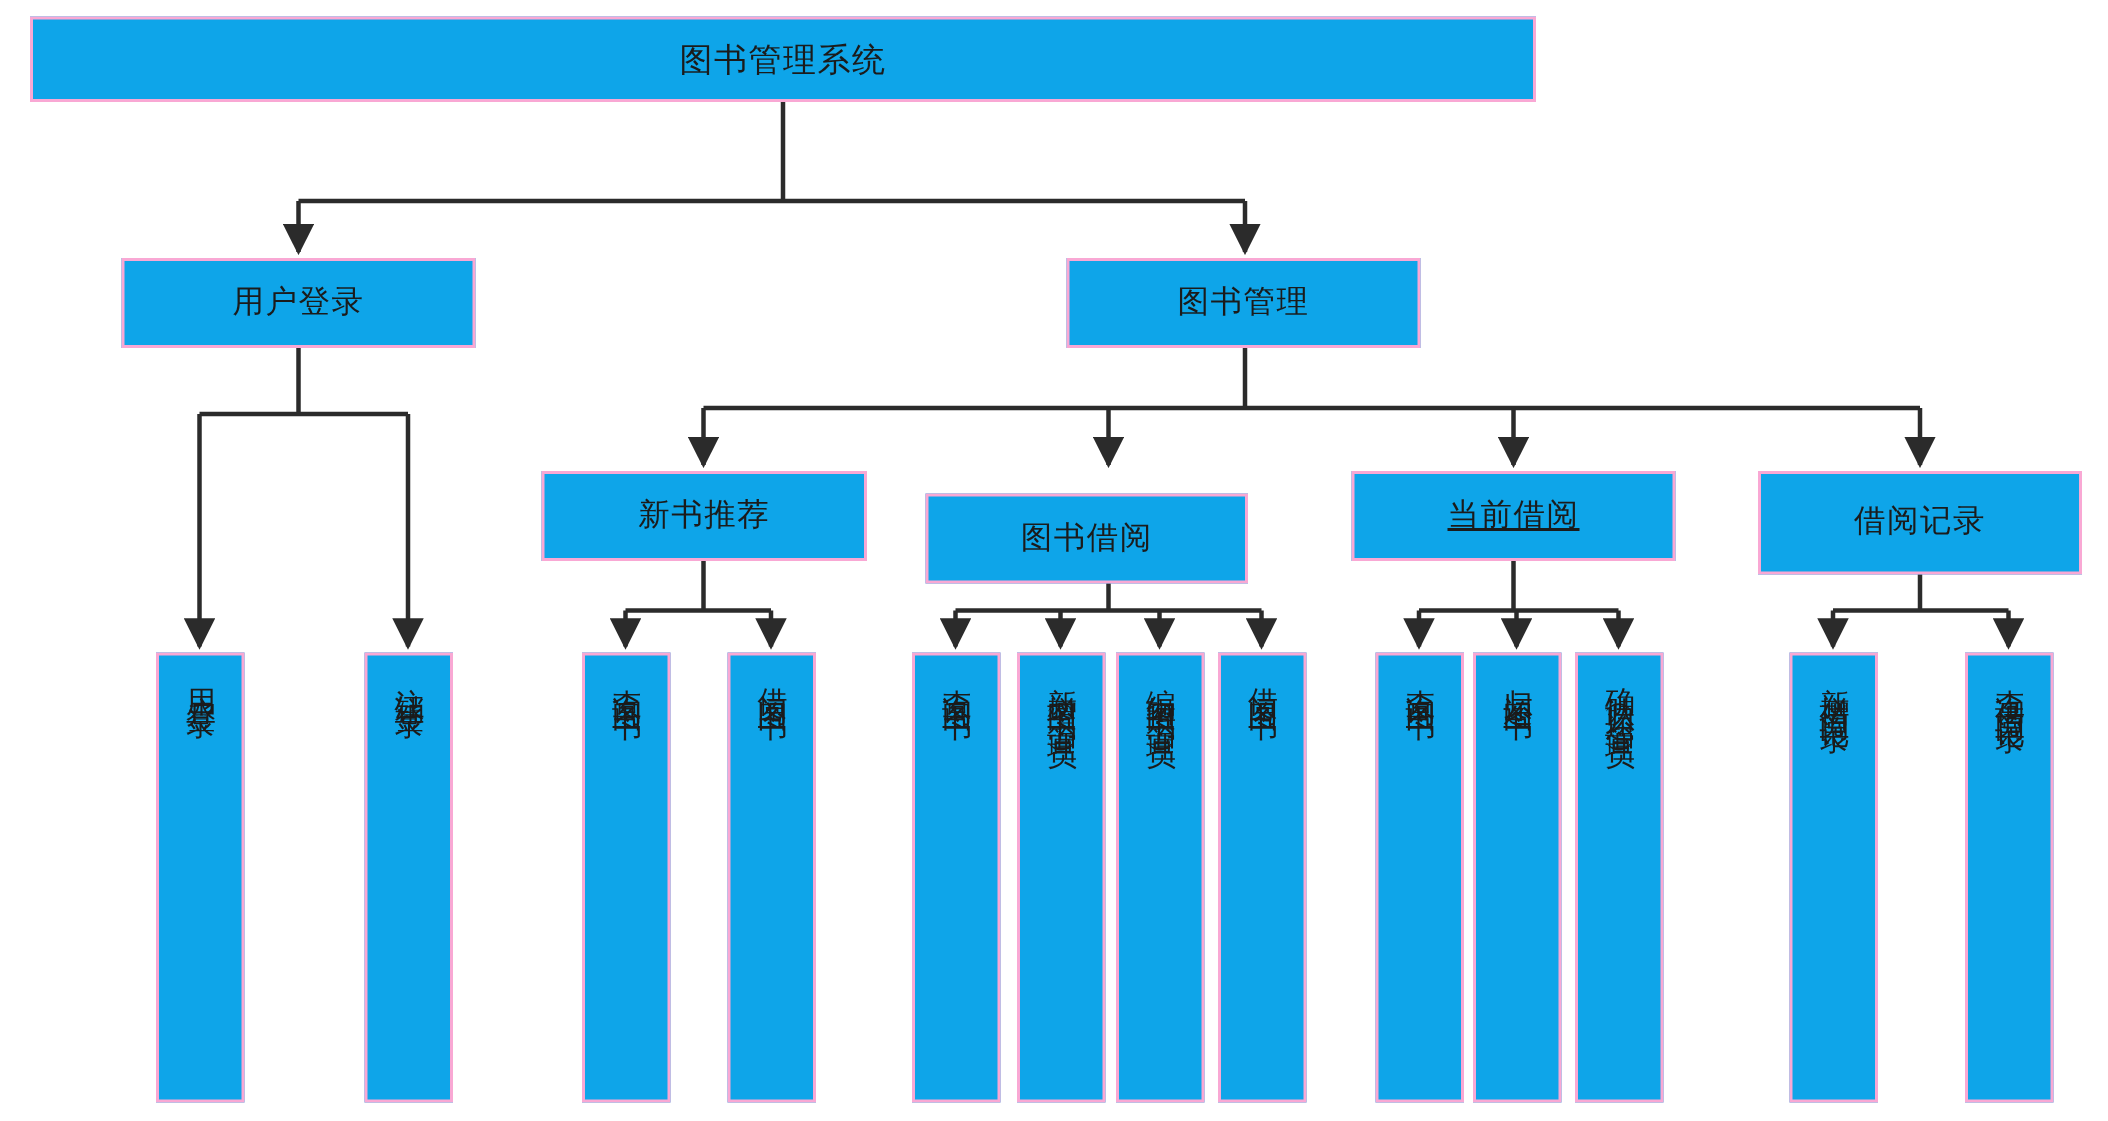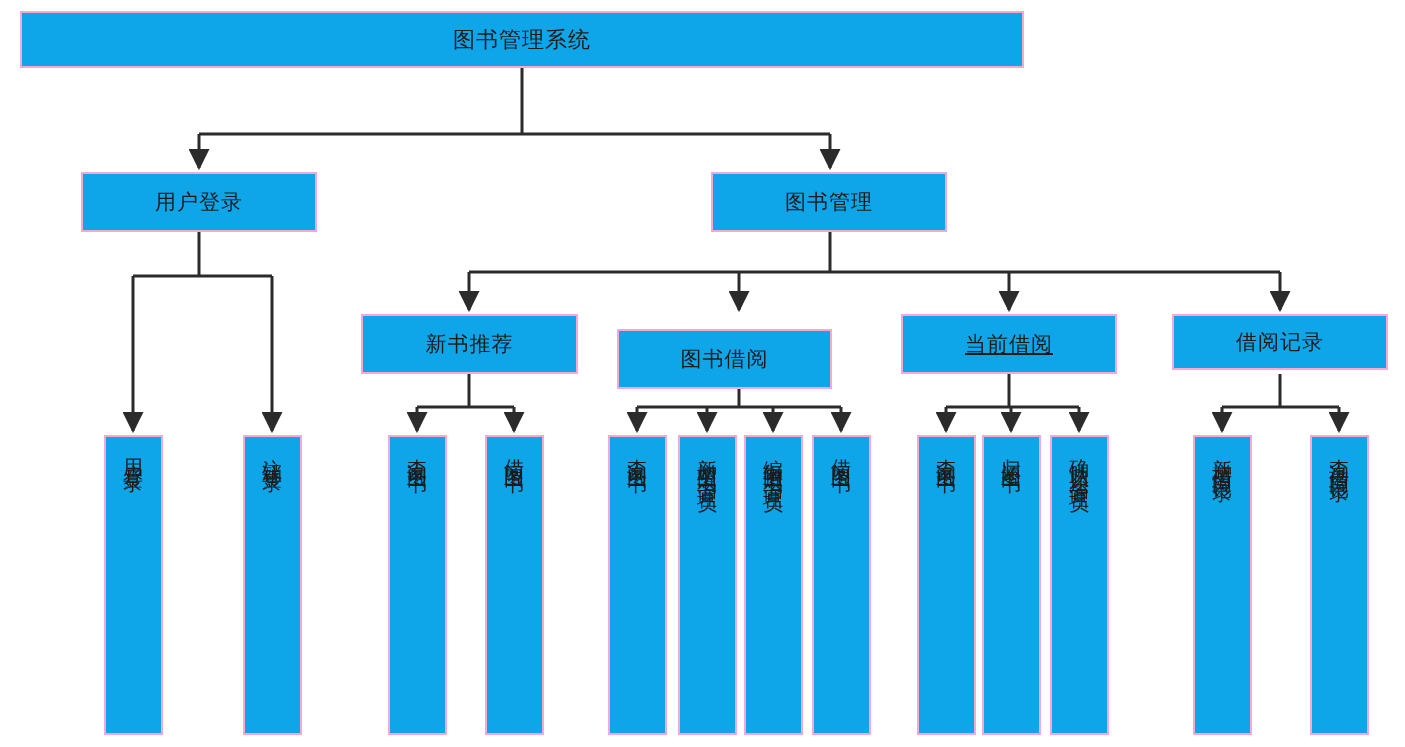--- a/index.html
+++ b/index.html
@@ -122,21 +122,21 @@
 
   <div class="node" style="left:361px;top:314px;width:217px;height:60px;">
     <span class="lbl">新书推荐</span>
   </div>
   <div class="node" style="left:617px;top:314px;width:215px;height:60px;margin-top:15px;">
     <span class="lbl">图书借阅</span>
   </div>
   <div class="node" style="left:901px;top:314px;width:216px;height:60px;text-decoration:underline;">
     <span class="lbl">当前借阅</span>
   </div>
-  <div class="node" style="left:1172px;top:314px;width:216px;height:56px;">
+  <div class="node" style="left:1172px;top:314px;width:216px;height:69px;">
     <span class="lbl">借阅记录</span>
   </div>
 
   <div class="node leaf" style="left:104px;top:435px;width:59px;height:300px;">
     <span class="lbl">用户登录</span>
   </div>
   <div class="node leaf" style="left:243px;top:435px;width:59px;height:300px;">
     <span class="lbl">注销登录</span>
   </div>
 

